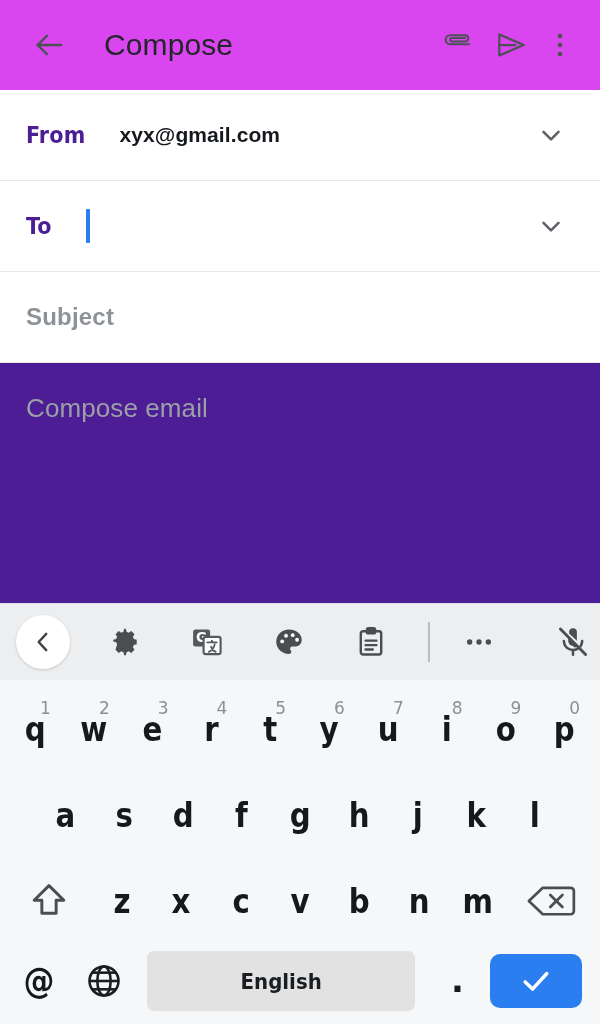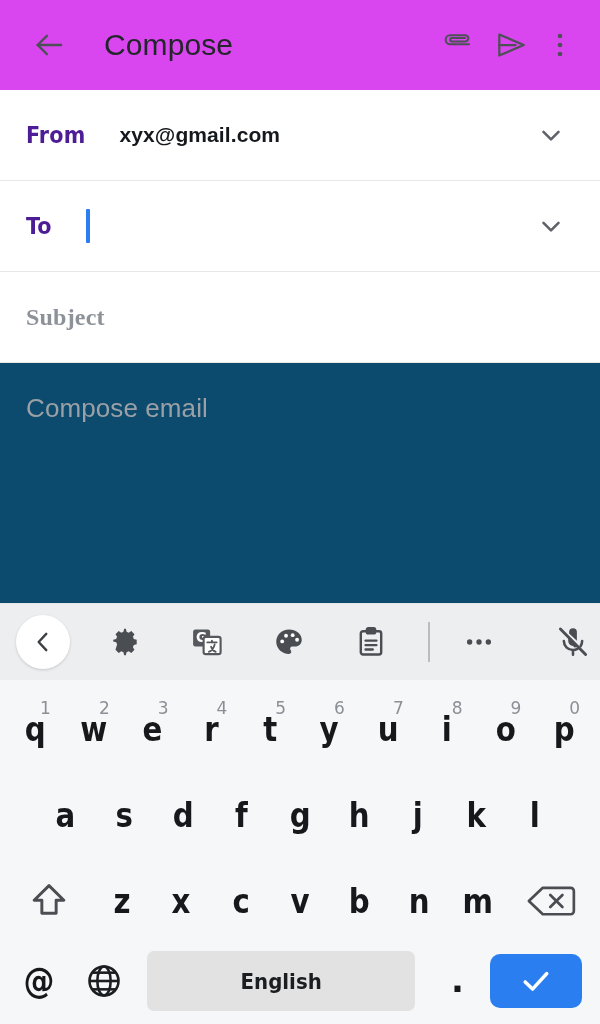--- a/index.html
+++ b/index.html
@@ -92,31 +92,31 @@
     border-radius: 1px;
   }
   .chevron-btn {
     width: 46px; height: 46px;
     display: flex; align-items: center; justify-content: center;
     flex: 0 0 46px;
     cursor: pointer;
   }
   .field.subject { }
   .subject-placeholder {
-    font-family: Liberation Serif, serif;
+    font-family: Liberation Sans, sans-serif;
     font-size: 24px;
     font-weight: 700;
     color: #8d9299;
     letter-spacing: 0.2px;
   }
 
   
   .compose-body {
     flex: 1 1 auto;
-    background: #0c4a6e;
+    background: #4c1d95;
     padding: 30px 26px 0 26px;
     border-bottom: 1px solid #e4e5e7;
     min-height: 0;
   }
   .body-placeholder {
     font-size: 26px;
     color: #9aa0a6;
     font-weight: 400;
     letter-spacing: 0.1px;
   }

